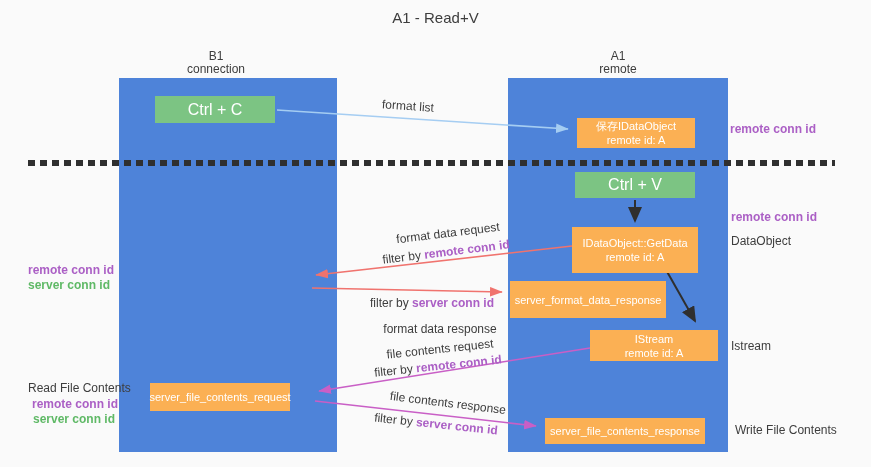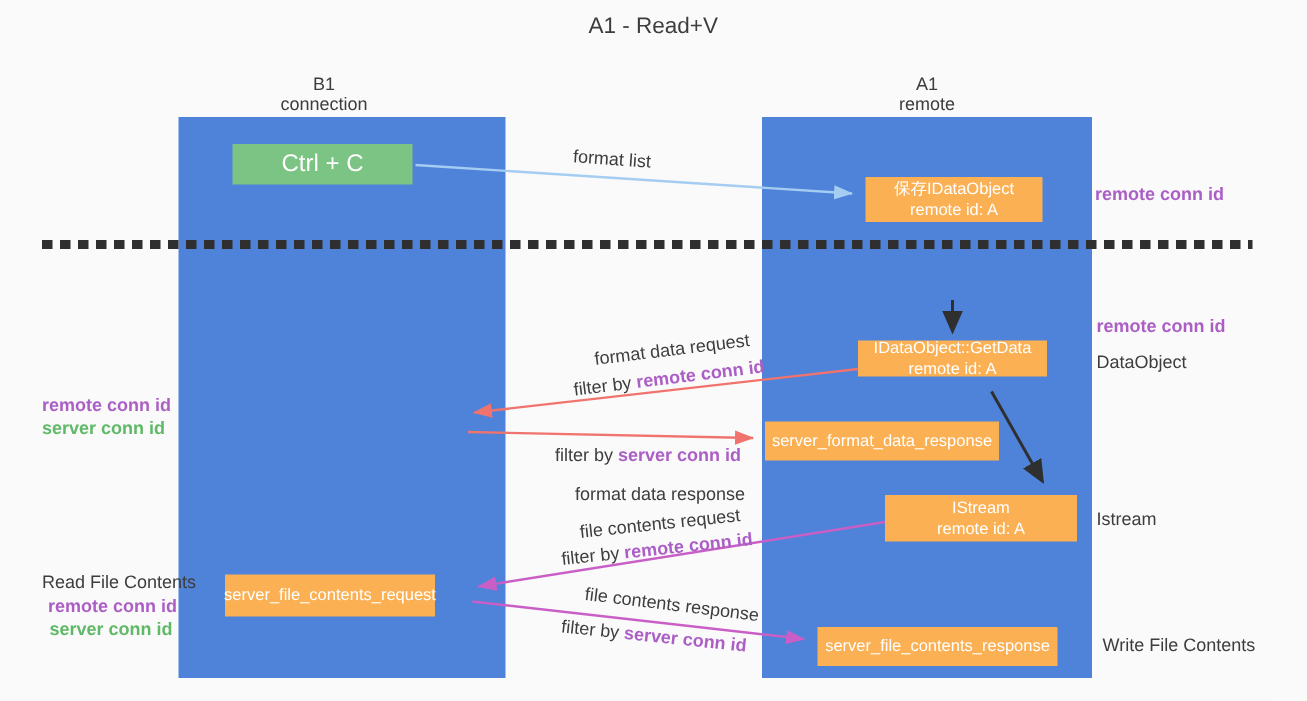--- a/index.html
+++ b/index.html
@@ -77,28 +77,31 @@
 
   <div class="abs node green" style="left:155px;top:96px;width:120px;height:27px;">
     <div>Ctrl + C</div>
   </div>
 
   <div class="abs node orange" style="left:577px;top:118px;width:118px;height:30px;">
     <div>保存IDataObject</div>
     <div>remote id: A</div>
   </div>
 
+  <div class="abs node green" style="left:575px;top:172px;width:120px;height:26px;">
+    <div>Ctrl + V</div>
+  </div>
 
-  <div class="abs node orange" style="left:572px;top:227px;width:126px;height:24px;">
+  <div class="abs node orange" style="left:572px;top:227px;width:126px;height:46px;">
     <div>IDataObject::GetData</div>
     <div>remote id: A</div>
   </div>
 
 
-  <div class="abs node orange" style="left:510px;top:281px;width:156px;height:26px;">
+  <div class="abs node orange" style="left:510px;top:281px;width:156px;height:37px;">
     <div>server_format_data_response</div>
   </div>
 
   <div class="abs node orange" style="left:590px;top:330px;width:128px;height:31px;">
     <div>IStream</div>
     <div>remote id: A</div>
   </div>
 
   <div class="abs node orange" style="left:150px;top:383px;width:140px;height:28px;">
     <div>server_file_contents_request</div>

